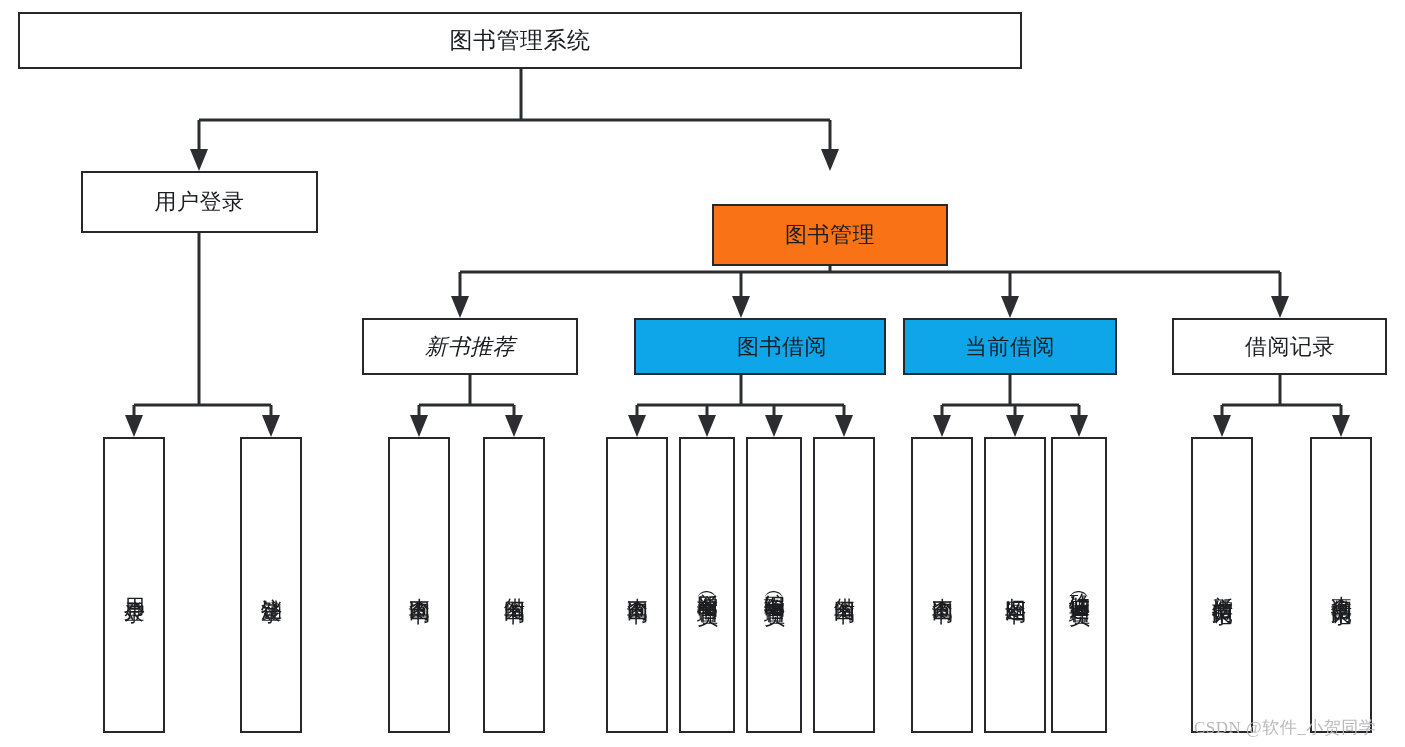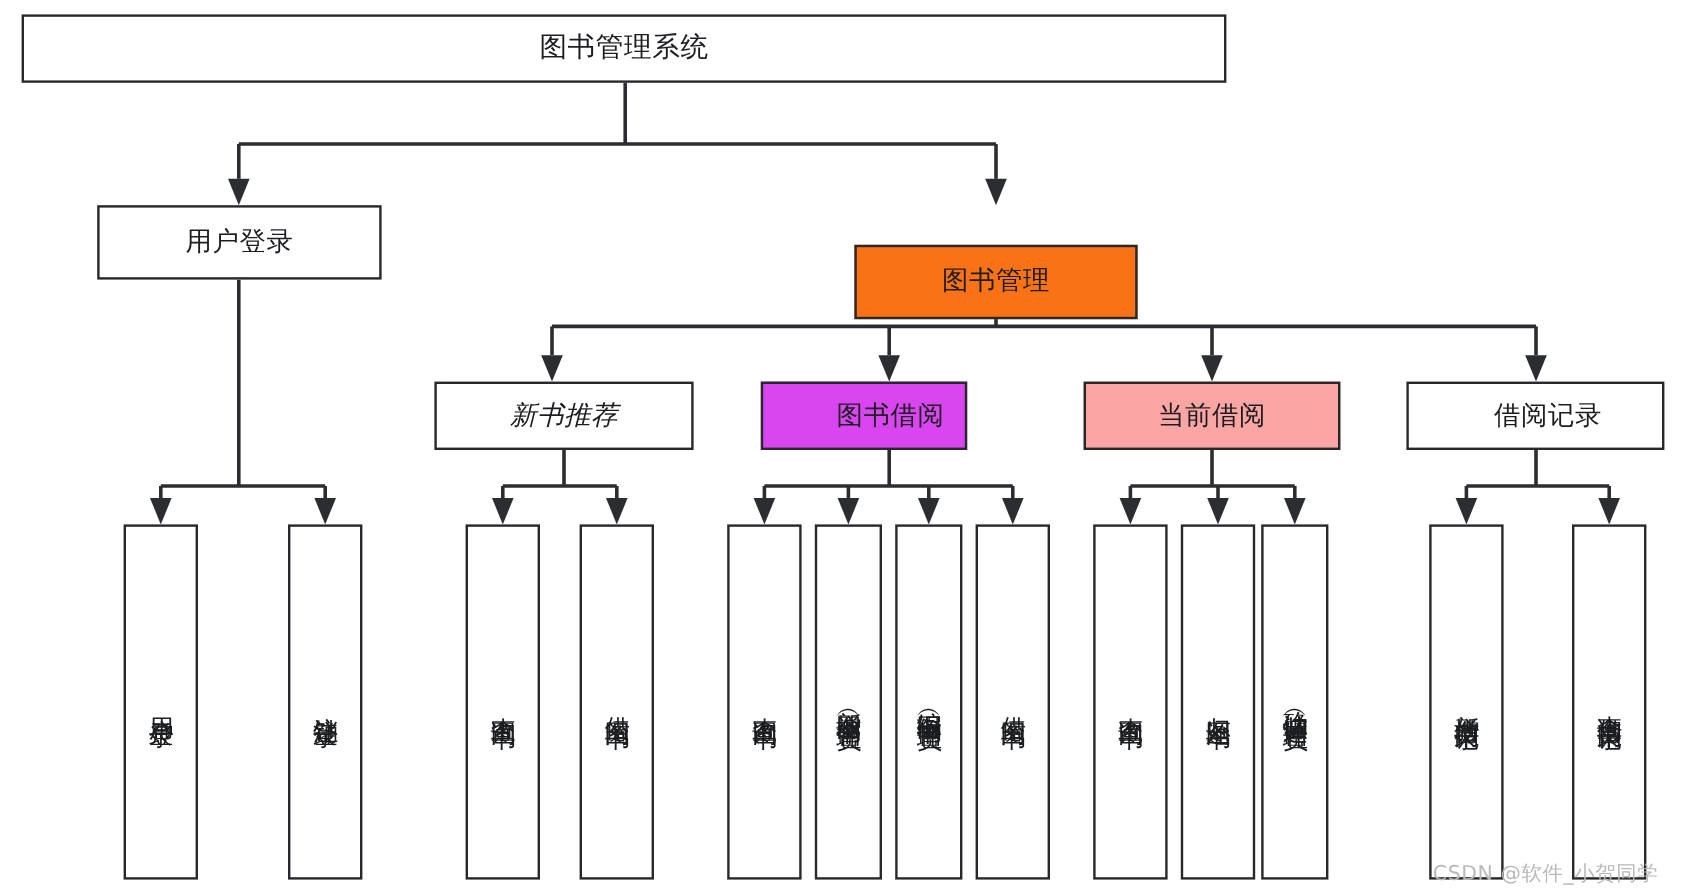--- a/index.html
+++ b/index.html
@@ -133,24 +133,24 @@
       </div>
       <div class="node horiz" style="left: 81px; top: 171px; width: 237px; height: 62px; border-color: rgb(38, 40, 43); background: rgb(255, 255, 255); color: rgb(27, 29, 32);">
         <span class="label">用户登录</span>
       </div>
       <div class="node horiz" style="left: 712px; top: 171px; width: 236px; height: 62px; border-color: rgb(38, 40, 43); background: #f97316; color: rgb(27, 29, 32); margin-top: 33px;">
         <span class="label">图书管理</span>
       </div>
       <div class="node horiz" style="left: 362px; top: 318px; width: 216px; height: 57px; border-color: rgb(38, 40, 43); background: rgb(255, 255, 255); color: rgb(27, 29, 32); font-style: italic;">
         <span class="label">新书推荐</span>
       </div>
-      <div class="node horiz" style="left: 634px; top: 318px; width: 172px; height: 57px; border-color: rgb(38, 40, 43); background: #d946ef; color: rgb(27, 29, 32); padding-left: 44px;">
+      <div class="node horiz" style="left: 634px; top: 318px; width: 252px; height: 57px; border-color: rgb(38, 40, 43); background: #0ea5e9; color: rgb(27, 29, 32); padding-left: 44px;">
         <span class="label">图书借阅</span>
       </div>
-      <div class="node horiz" style="left: 903px; top: 318px; width: 214px; height: 57px; border-color: rgb(38, 40, 43); background: #fca5a5; color: rgb(27, 29, 32);">
+      <div class="node horiz" style="left: 903px; top: 318px; width: 214px; height: 57px; border-color: rgb(38, 40, 43); background: #0ea5e9; color: rgb(27, 29, 32);">
         <span class="label">当前借阅</span>
       </div>
       <div class="node horiz" style="left: 1172px; top: 318px; width: 215px; height: 57px; border-color: rgb(38, 40, 43); background: rgb(255, 255, 255); color: rgb(27, 29, 32); padding-left: 21px;">
         <span class="label">借阅记录</span>
       </div>
       <div class="node vert" style="left: 103px; top: 437px; width: 62px; height: 296px; border-color: rgb(38, 40, 43); background: rgb(255, 255, 255); color: rgb(27, 29, 32);">
         <span class="label">用户登录</span>
       </div>
       <div class="node vert" style="left: 240px; top: 437px; width: 62px; height: 296px; border-color: rgb(38, 40, 43); background: rgb(255, 255, 255); color: rgb(27, 29, 32);">
         <span class="label">注销登录</span>
@@ -182,14 +182,14 @@
       <div class="node vert" style="left: 1051px; top: 437px; width: 56px; height: 296px; border-color: rgb(38, 40, 43); background: rgb(255, 255, 255); color: rgb(27, 29, 32);">
         <span class="label">确认归还（管理员）</span>
       </div>
       <div class="node vert" style="left: 1191px; top: 437px; width: 62px; height: 296px; border-color: rgb(38, 40, 43); background: rgb(255, 255, 255); color: rgb(27, 29, 32);">
         <span class="label">新增借阅记录</span>
       </div>
       <div class="node vert" style="left: 1310px; top: 437px; width: 62px; height: 296px; border-color: rgb(38, 40, 43); background: rgb(255, 255, 255); color: rgb(27, 29, 32);">
         <span class="label">查询借阅记录</span>
       </div>
     </div>
-  <div id="watermark" style="left: 1194px; top: 716px; color: rgb(185, 185, 185);">CSDN @软件_小贺同学</div>
+  <div id="watermark" style="left: 1194px; top: 716px; color: rgb(185, 185, 185); font-family: Liberation Serif, serif;">CSDN @软件_小贺同学</div>
 </div>
 
 </body></html>

